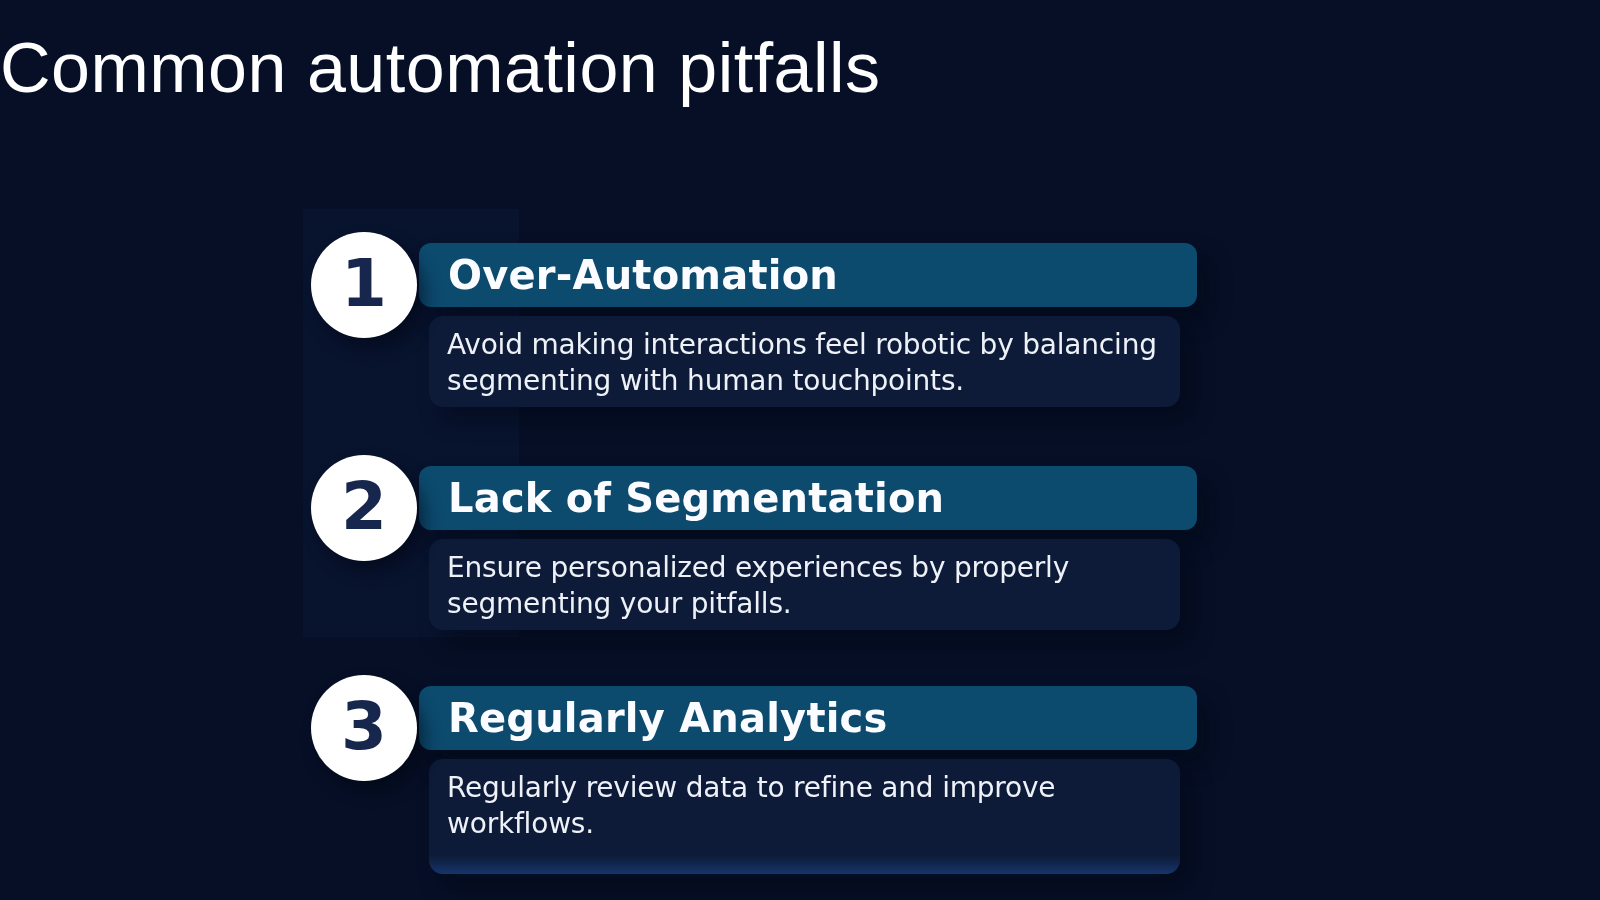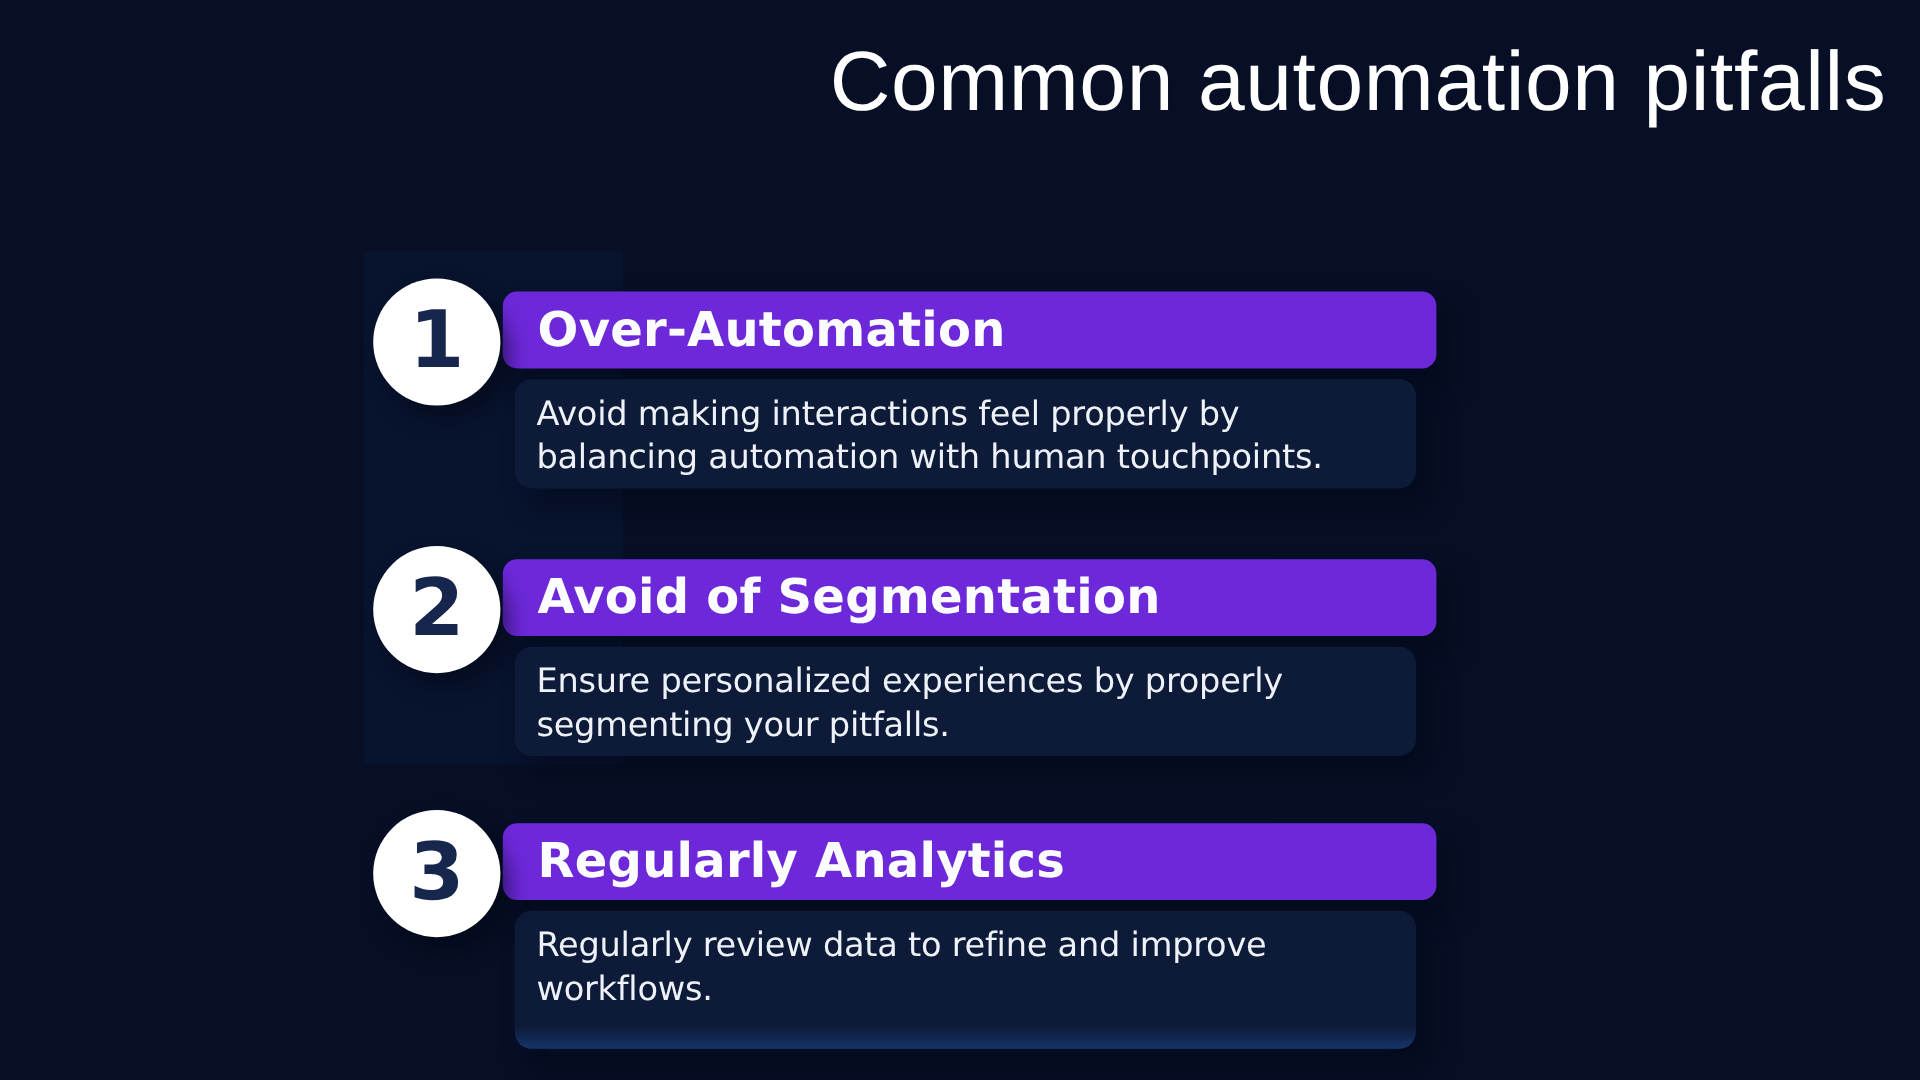--- a/index.html
+++ b/index.html
@@ -31,21 +31,21 @@
     width: 706px; height: 11px;
     background: #0e1c3e;
     opacity: 0.4;
     border-radius: 6px;
     filter: blur(1px);
   }
   .title {
     position: absolute;
     left: 0; top: 24px;
     width: 1572px;
-    text-align: right;
+    text-align: left;
     color: #ffffff;
     font-family: "Liberation Sans", sans-serif;
     font-size: 70px;
     line-height: 88px;
     font-weight: 400;
     letter-spacing: 0.5px;
   }
   .item {
     position: absolute;
     left: 0; top: 0;
@@ -54,21 +54,21 @@
     font-family: "DejaVu Sans", sans-serif;
   }
   .item-1 { top: 232px; }
   .item-2 { top: 455px; }
   .item-3 { top: 675px; }
 
   .heading-bar {
     position: absolute;
     left: 419px; top: 11px;
     width: 778px; height: 64px;
-    background: #6d28d9;
+    background: #0c4a6e;
     border-radius: 12px;
     box-shadow: 12px 14px 22px rgba(2, 6, 18, 0.45);
     display: flex;
     align-items: center;
   }
   .heading-text {
     padding-left: 29px;
     color: #fbfcff;
     font-size: 40px;
     font-weight: 700;
@@ -124,30 +124,30 @@
 
   <div class="title">
     <div>Common automation pitfalls</div>
   </div>
 
   <div class="item item-1">
     <div class="heading-bar">
       <div class="heading-text">Over-Automation</div>
     </div>
     <div class="desc-box">
-      <div class="desc-text">Avoid making interactions feel properly by balancing automation with human touchpoints.</div>
+      <div class="desc-text">Avoid making interactions feel robotic by balancing segmenting with human touchpoints.</div>
     </div>
     <div class="number-circle">
       <div class="number-glyph">1</div>
     </div>
   </div>
 
   <div class="item item-2">
     <div class="heading-bar">
-      <div class="heading-text">Avoid of Segmentation</div>
+      <div class="heading-text">Lack of Segmentation</div>
     </div>
     <div class="desc-box">
       <div class="desc-text">Ensure personalized experiences by properly segmenting your pitfalls.</div>
     </div>
     <div class="number-circle">
       <div class="number-glyph">2</div>
     </div>
   </div>
 
   <div class="item item-3">

